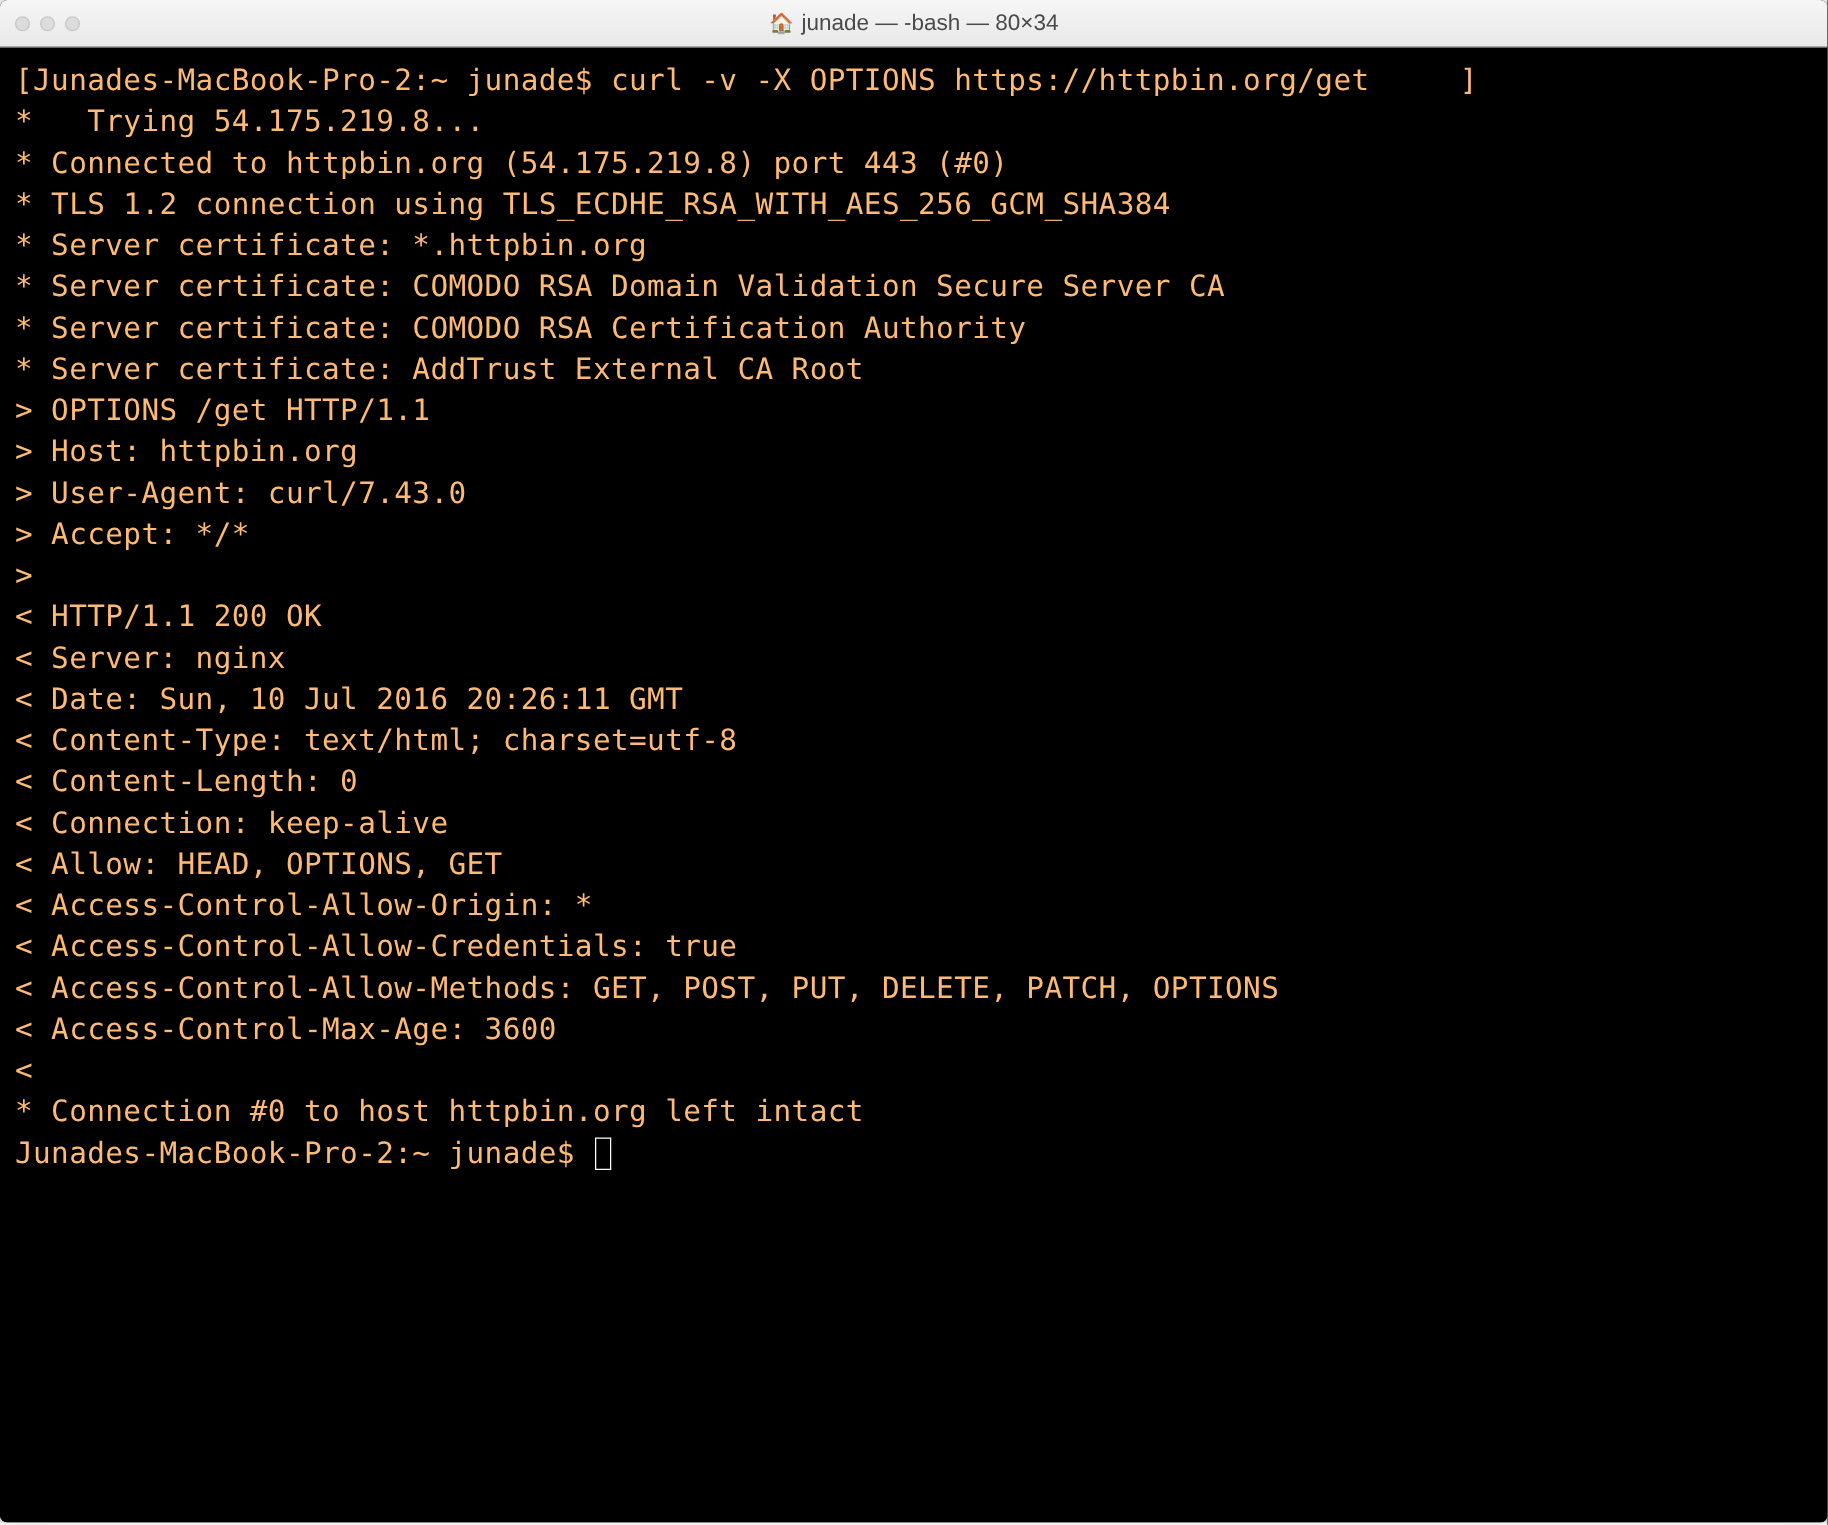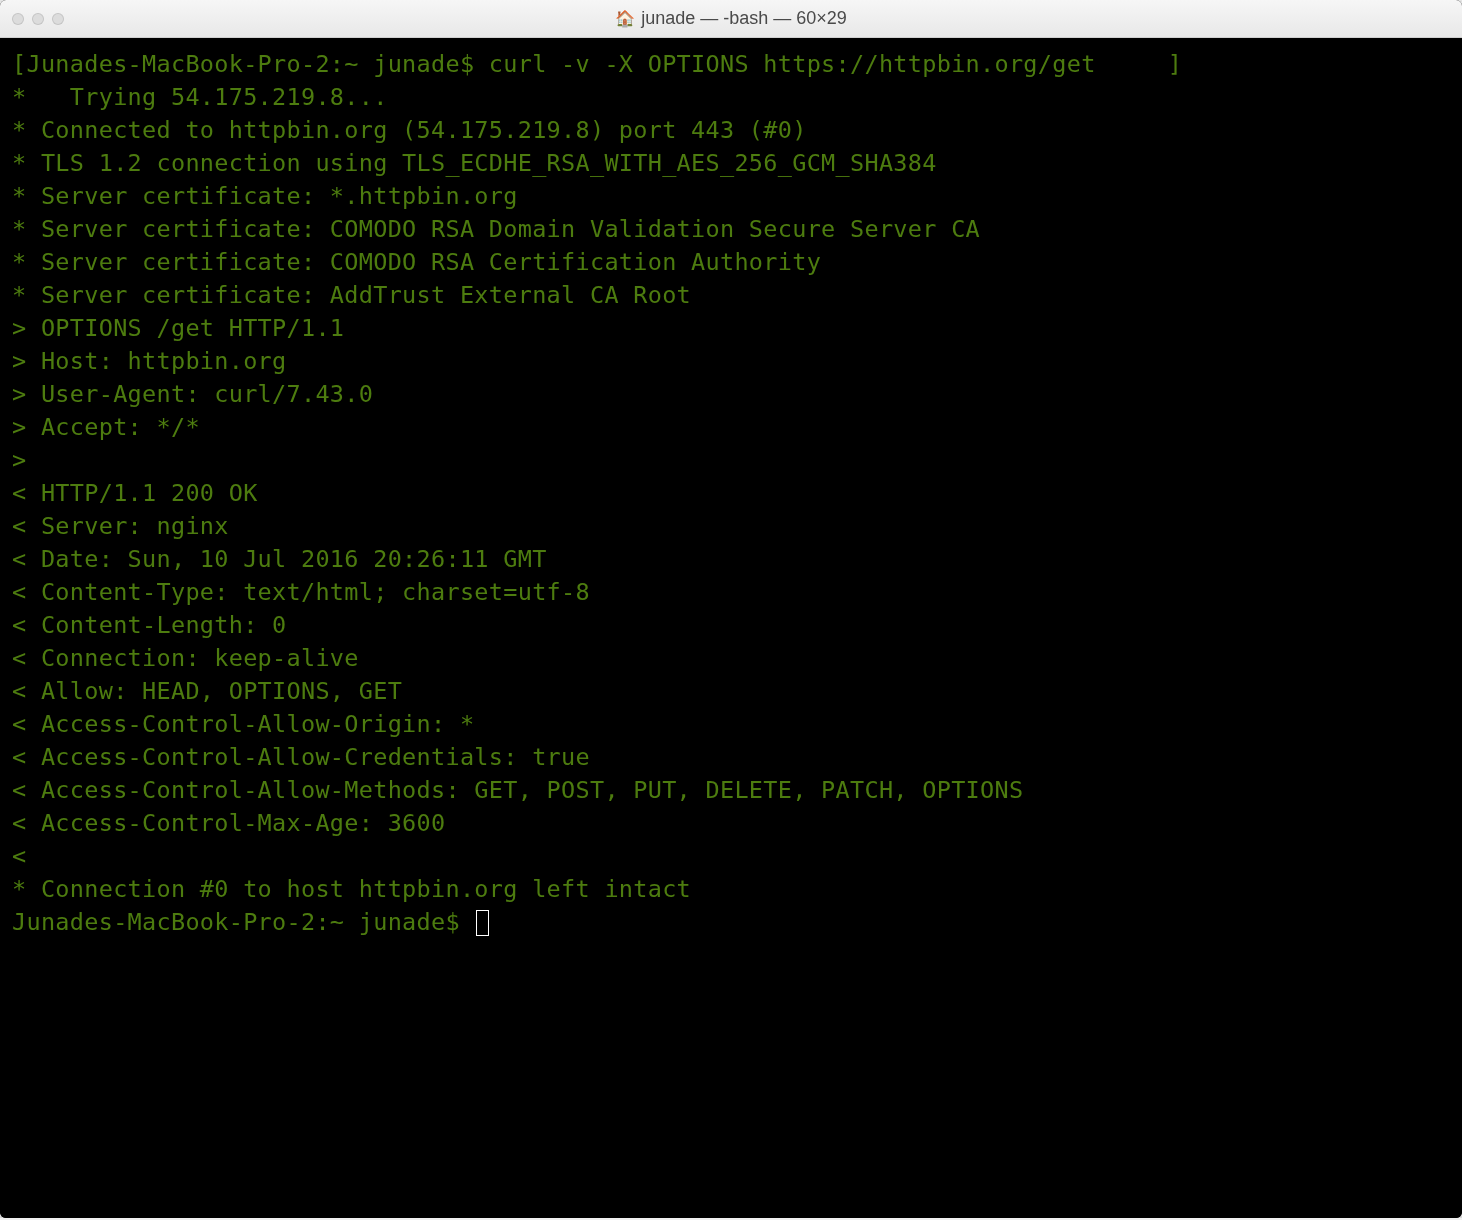--- a/index.html
+++ b/index.html
@@ -54,21 +54,21 @@
     }
     .home-icon {
       font-size: 16px;
     }
     .terminal-body {
       background: #000;
       padding: 10px 12px 120px 12px;
       font-family: "Menlo", "Monaco", monospace;
       font-size: 23.5px;
       line-height: 33px;
-      color: #4d7c0f;
+      color: #fdba74;
       white-space: pre;
       min-height: 1180px;
       letter-spacing: 0.3px;
     }
     .terminal-line {
       display: block;
     }
     .cursor {
       display: inline-block;
       width: 13px;
@@ -83,17 +83,17 @@
 
 <div class="window">
   <div class="title-bar">
     <div class="traffic-lights">
       <div class="traffic-light"></div>
       <div class="traffic-light"></div>
       <div class="traffic-light"></div>
     </div>
     <div class="title-text">
       <span class="home-icon">🏠</span>
-      <span>junade — -bash — 60×29</span>
+      <span>junade — -bash — 80×34</span>
     </div>
   </div>
   <div class="terminal-body"><span class="terminal-line">[Junades-MacBook-Pro-2:~ junade$ curl -v -X OPTIONS https://httpbin.org/get     ]</span><span class="terminal-line">*   Trying 54.175.219.8...</span><span class="terminal-line">* Connected to httpbin.org (54.175.219.8) port 443 (#0)</span><span class="terminal-line">* TLS 1.2 connection using TLS_ECDHE_RSA_WITH_AES_256_GCM_SHA384</span><span class="terminal-line">* Server certificate: *.httpbin.org</span><span class="terminal-line">* Server certificate: COMODO RSA Domain Validation Secure Server CA</span><span class="terminal-line">* Server certificate: COMODO RSA Certification Authority</span><span class="terminal-line">* Server certificate: AddTrust External CA Root</span><span class="terminal-line">&gt; OPTIONS /get HTTP/1.1</span><span class="terminal-line">&gt; Host: httpbin.org</span><span class="terminal-line">&gt; User-Agent: curl/7.43.0</span><span class="terminal-line">&gt; Accept: */*</span><span class="terminal-line">&gt; </span><span class="terminal-line">&lt; HTTP/1.1 200 OK</span><span class="terminal-line">&lt; Server: nginx</span><span class="terminal-line">&lt; Date: Sun, 10 Jul 2016 20:26:11 GMT</span><span class="terminal-line">&lt; Content-Type: text/html; charset=utf-8</span><span class="terminal-line">&lt; Content-Length: 0</span><span class="terminal-line">&lt; Connection: keep-alive</span><span class="terminal-line">&lt; Allow: HEAD, OPTIONS, GET</span><span class="terminal-line">&lt; Access-Control-Allow-Origin: *</span><span class="terminal-line">&lt; Access-Control-Allow-Credentials: true</span><span class="terminal-line">&lt; Access-Control-Allow-Methods: GET, POST, PUT, DELETE, PATCH, OPTIONS</span><span class="terminal-line">&lt; Access-Control-Max-Age: 3600</span><span class="terminal-line">&lt; </span><span class="terminal-line">* Connection #0 to host httpbin.org left intact</span><span class="terminal-line"><span>Junades-MacBook-Pro-2:~ junade$ </span><span class="cursor"></span></span></div>
 </div>
 
 </body></html>

